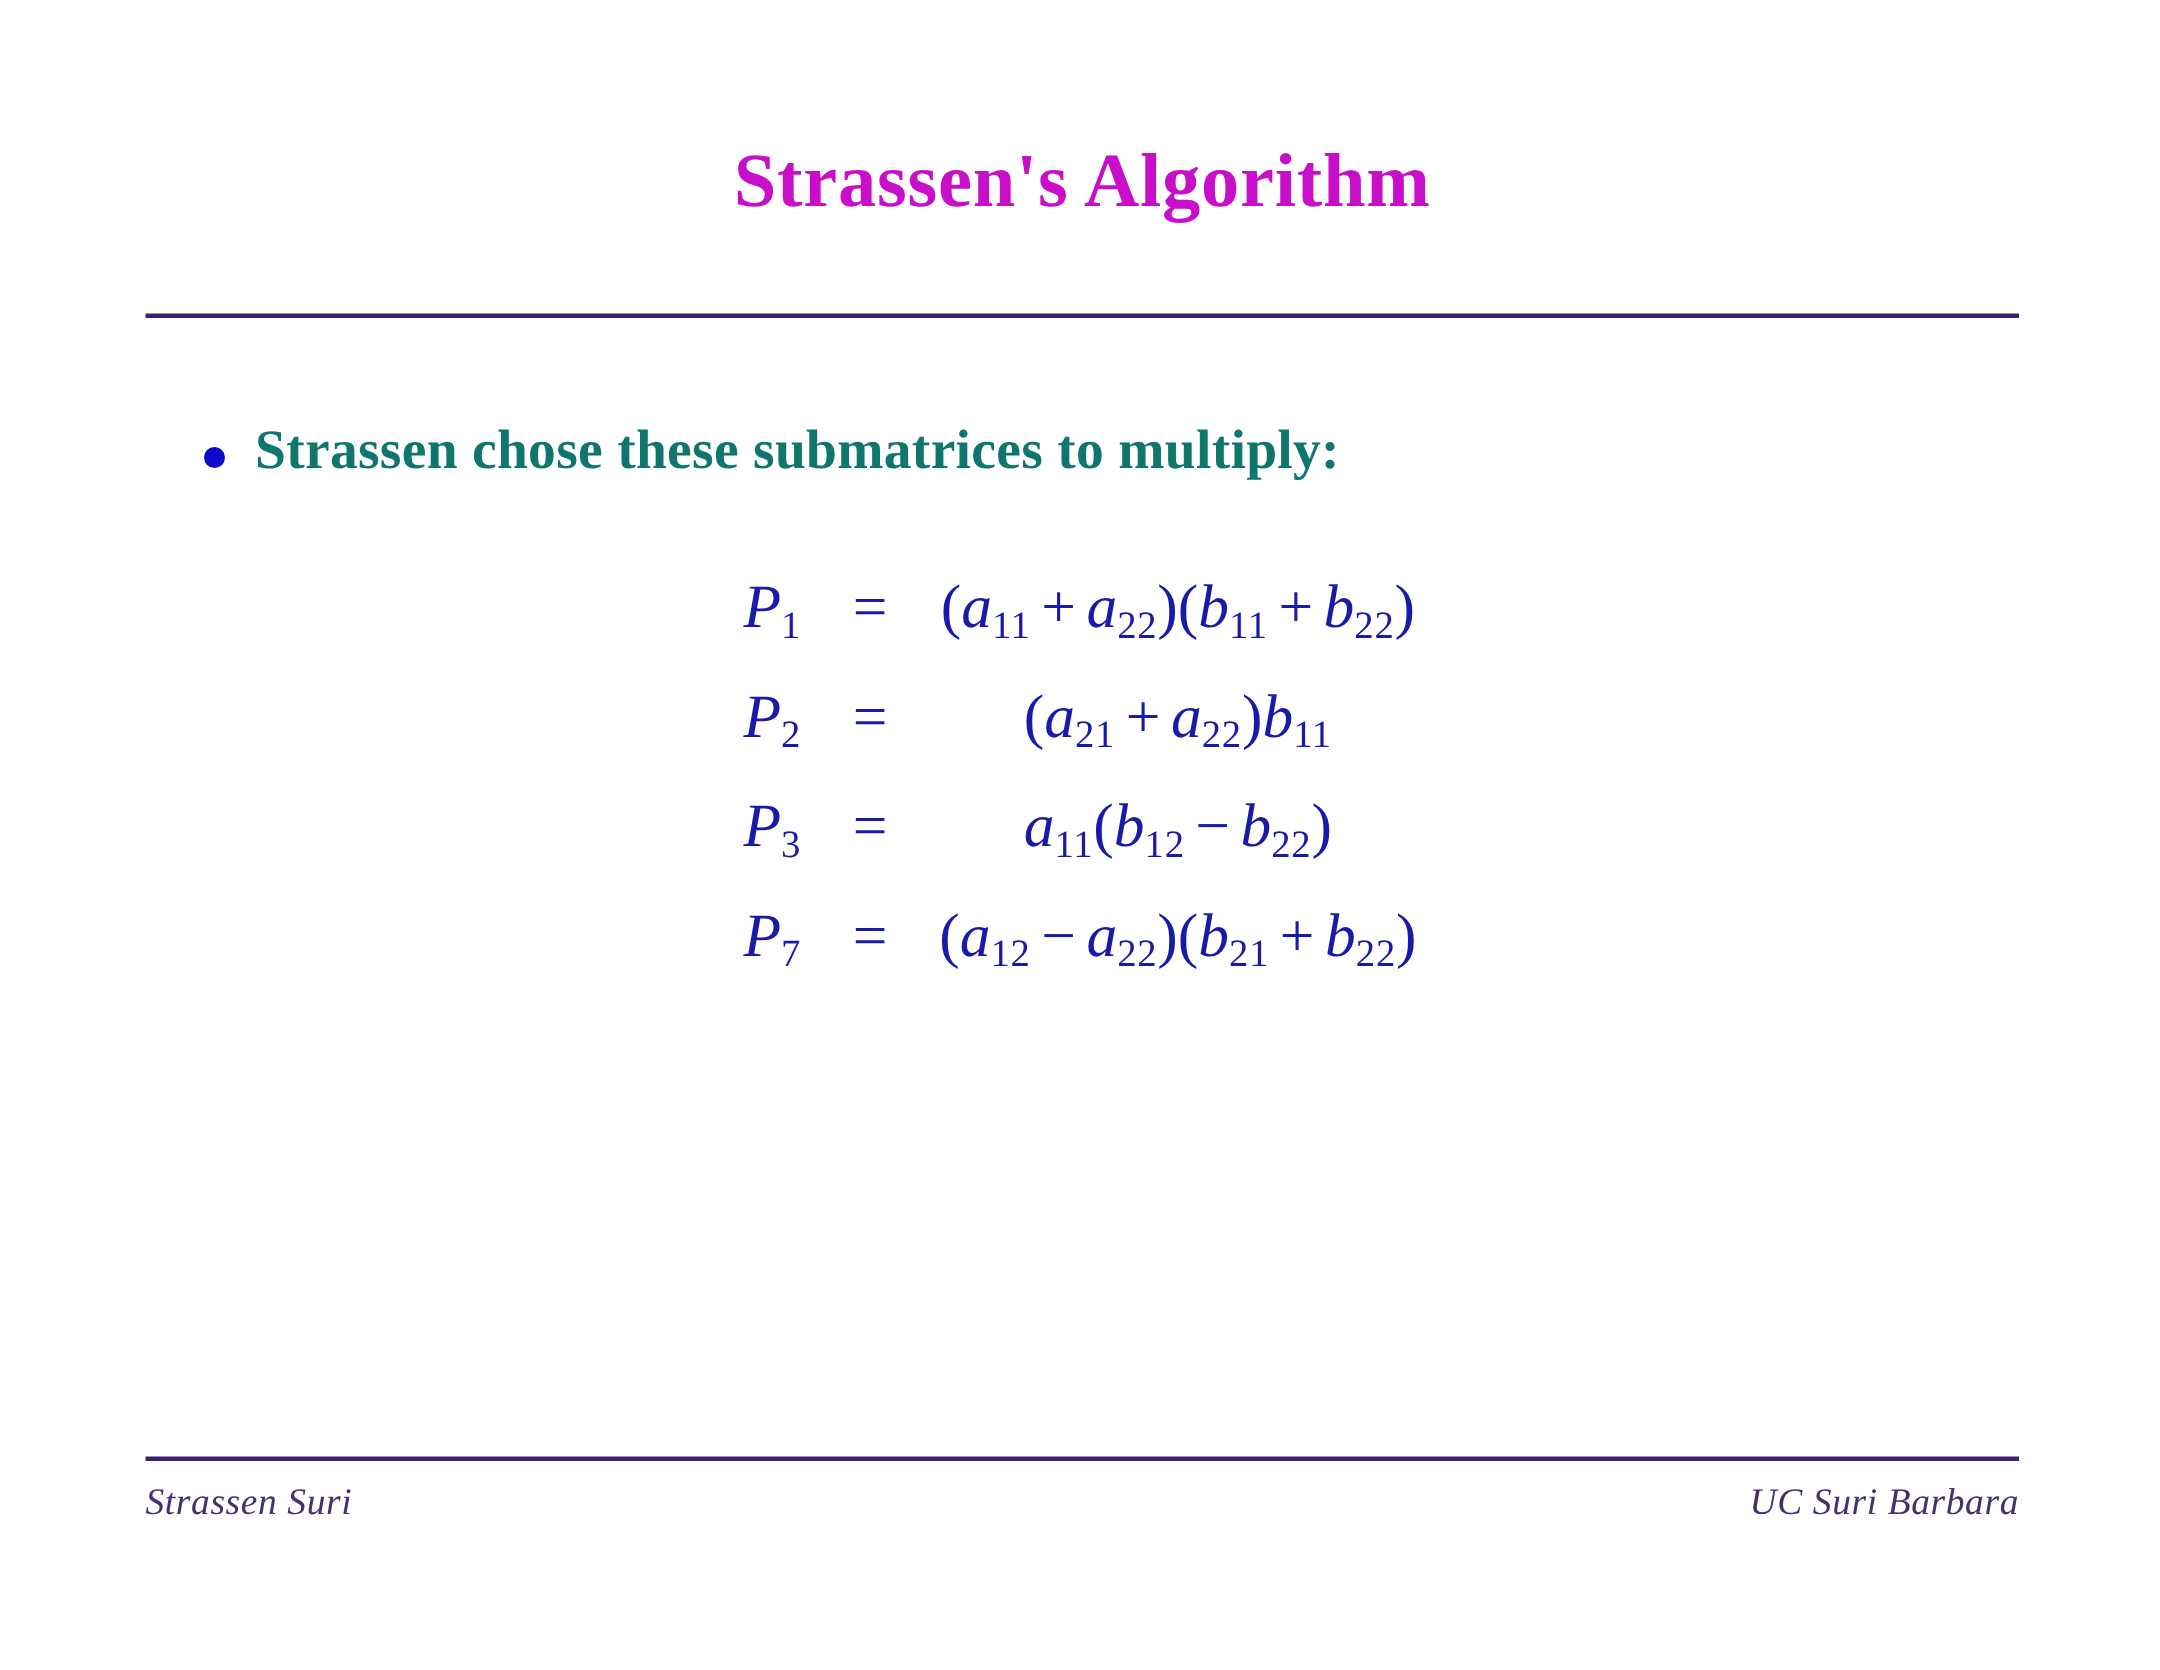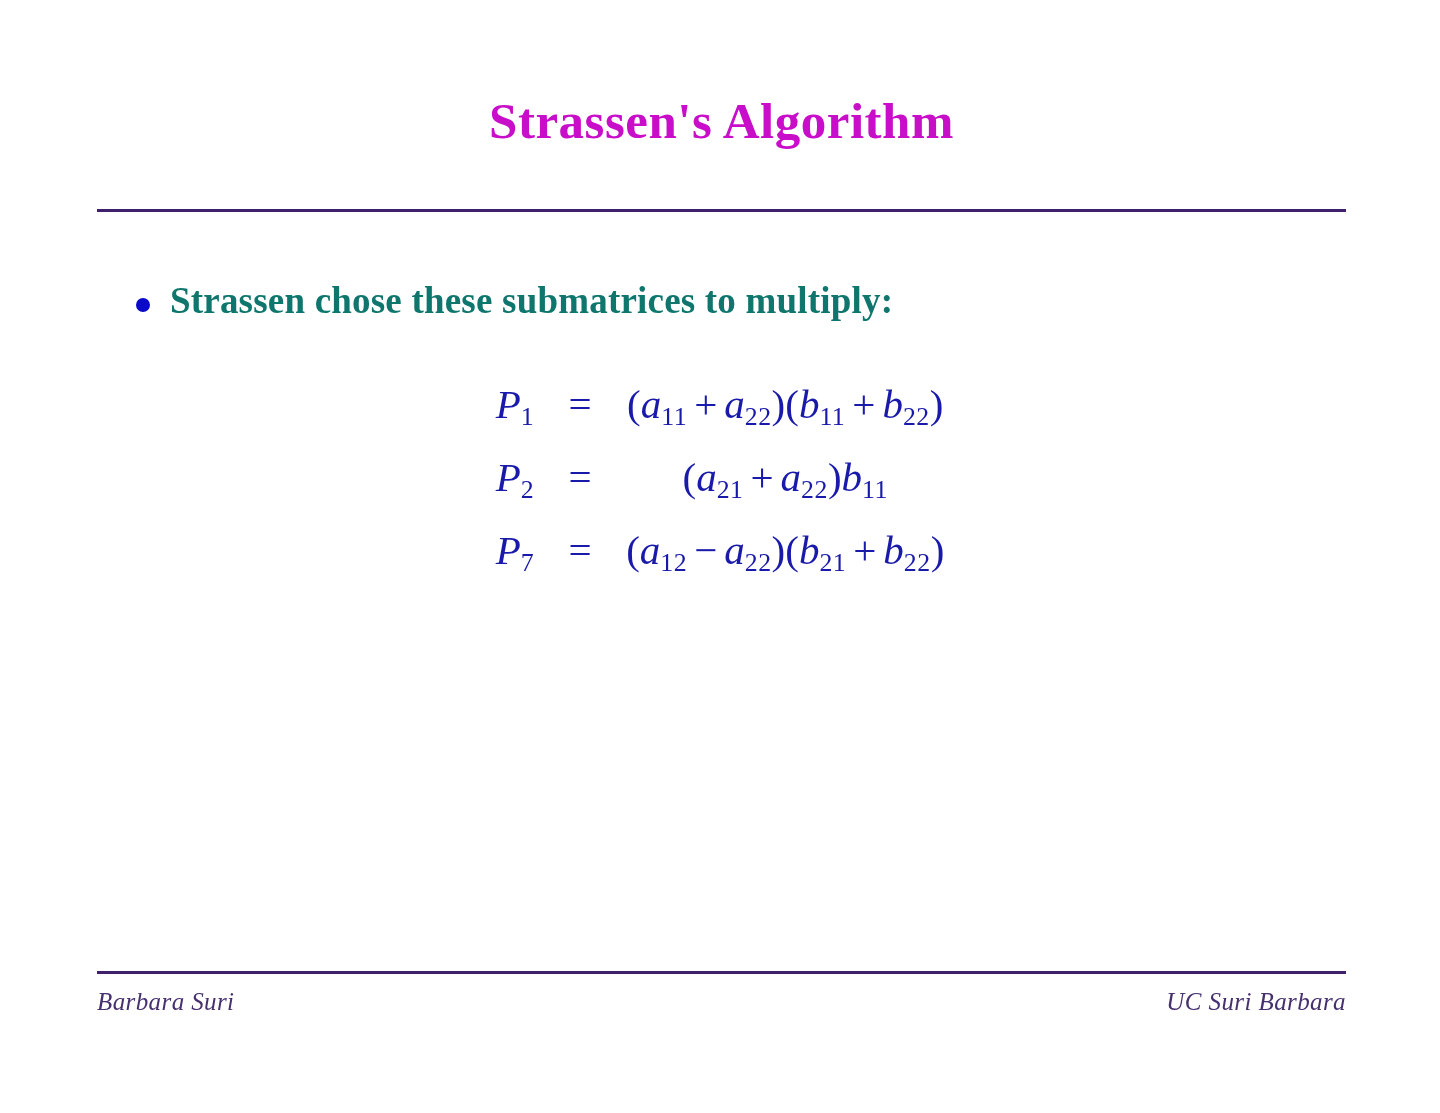--- a/index.html
+++ b/index.html
@@ -166,28 +166,33 @@
             <td class="col-lhs">P<sub>1</sub></td>
             <td class="col-eq">=</td>
             <td class="col-rhs"><span class="paren">(</span><span>a</span><sub>11</sub><span class="op">+</span><span>a</span><sub>22</sub><span class="paren">)(</span><span>b</span><sub>11</sub><span class="op">+</span><span>b</span><sub>22</sub><span class="paren">)</span></td>
           </tr>
           <tr>
             <td class="col-lhs">P<sub>2</sub></td>
             <td class="col-eq">=</td>
             <td class="col-rhs"><span class="paren">(</span><span>a</span><sub>21</sub><span class="op">+</span><span>a</span><sub>22</sub><span class="paren">)</span><span>b</span><sub>11</sub></td>
           </tr>
           <tr>
+            <td class="col-lhs">P<sub>3</sub></td>
+            <td class="col-eq">=</td>
+            <td class="col-rhs"><span>a</span><sub>11</sub><span class="paren">(</span><span>b</span><sub>12</sub><span class="op">−</span><span>b</span><sub>22</sub><span class="paren">)</span></td>
+          </tr>
+          <tr>
             <td class="col-lhs">P<sub>7</sub></td>
             <td class="col-eq">=</td>
             <td class="col-rhs"><span class="paren">(</span><span>a</span><sub>12</sub><span class="op">−</span><span>a</span><sub>22</sub><span class="paren">)(</span><span>b</span><sub>21</sub><span class="op">+</span><span>b</span><sub>22</sub><span class="paren">)</span></td>
           </tr>
         </tbody>
     </table>
   </div>
 
   <div class="rule rule-bottom"></div>
 
   <div class="footer">
-    <span class="footer-text">Barbara Suri</span>
+    <span class="footer-text">Strassen Suri</span>
     <span class="footer-text">UC Suri Barbara</span>
   </div>
 
 </div>
 
 </body></html>

